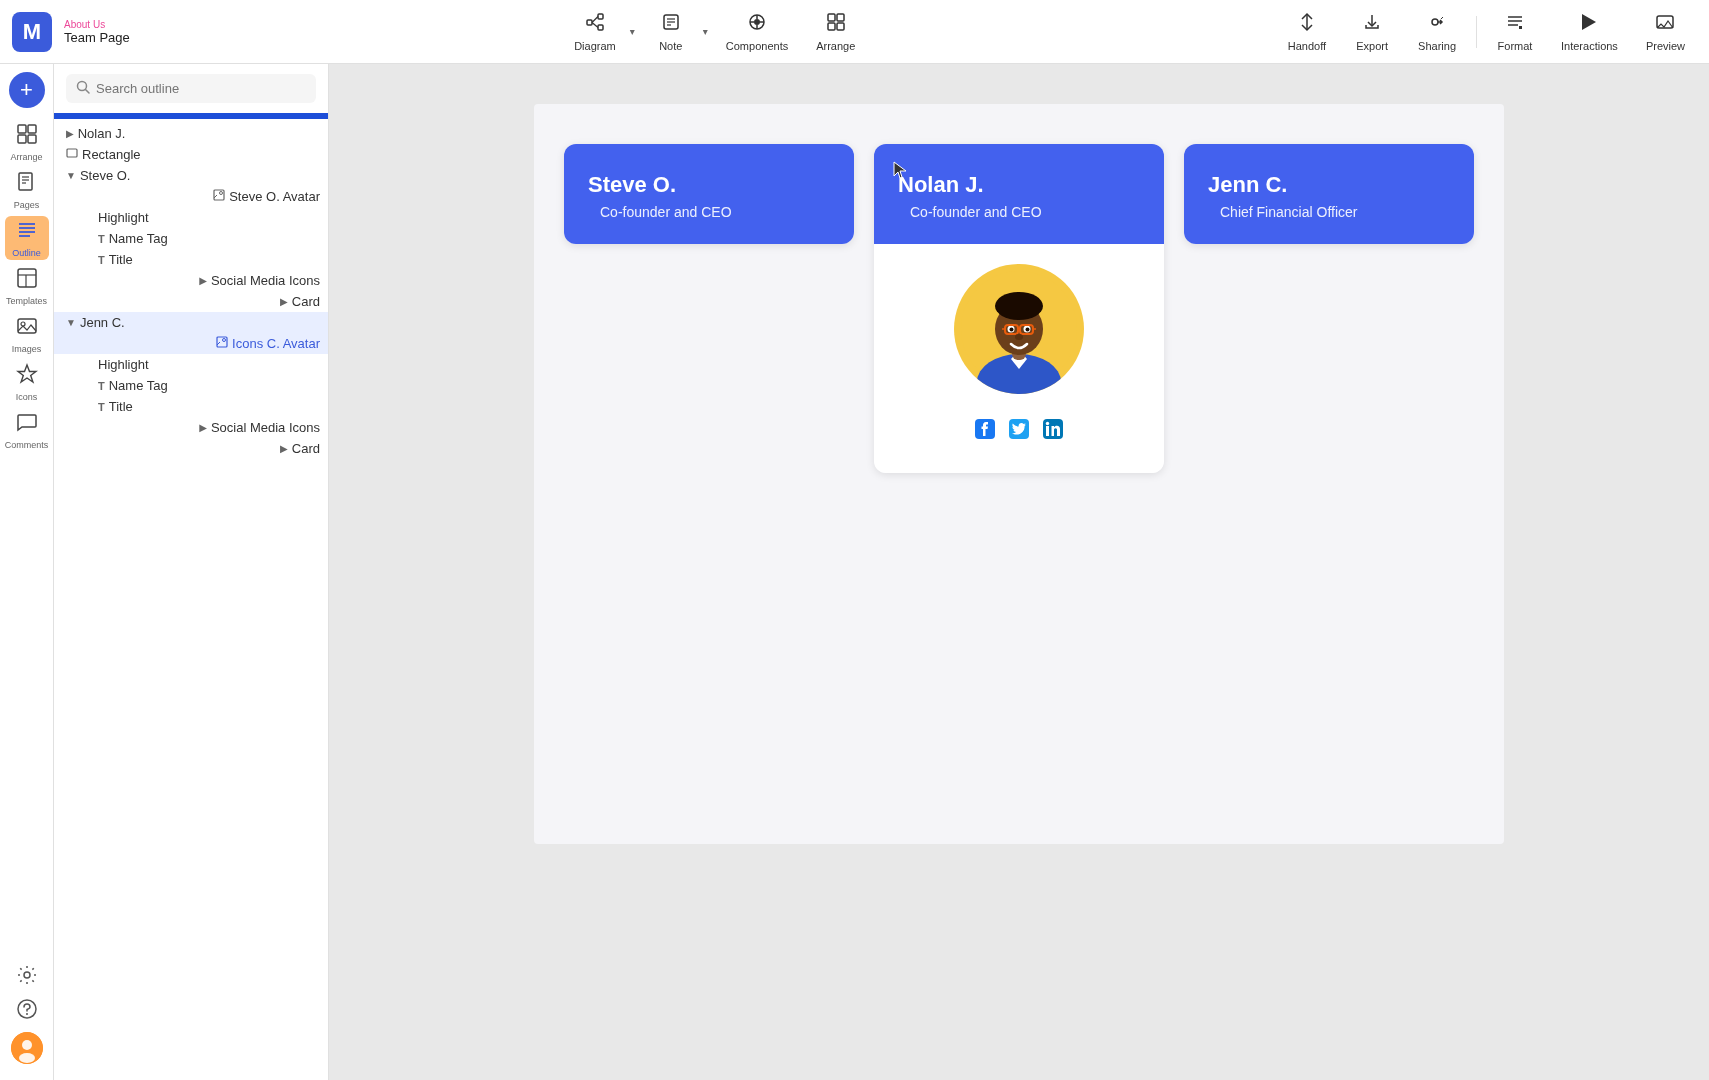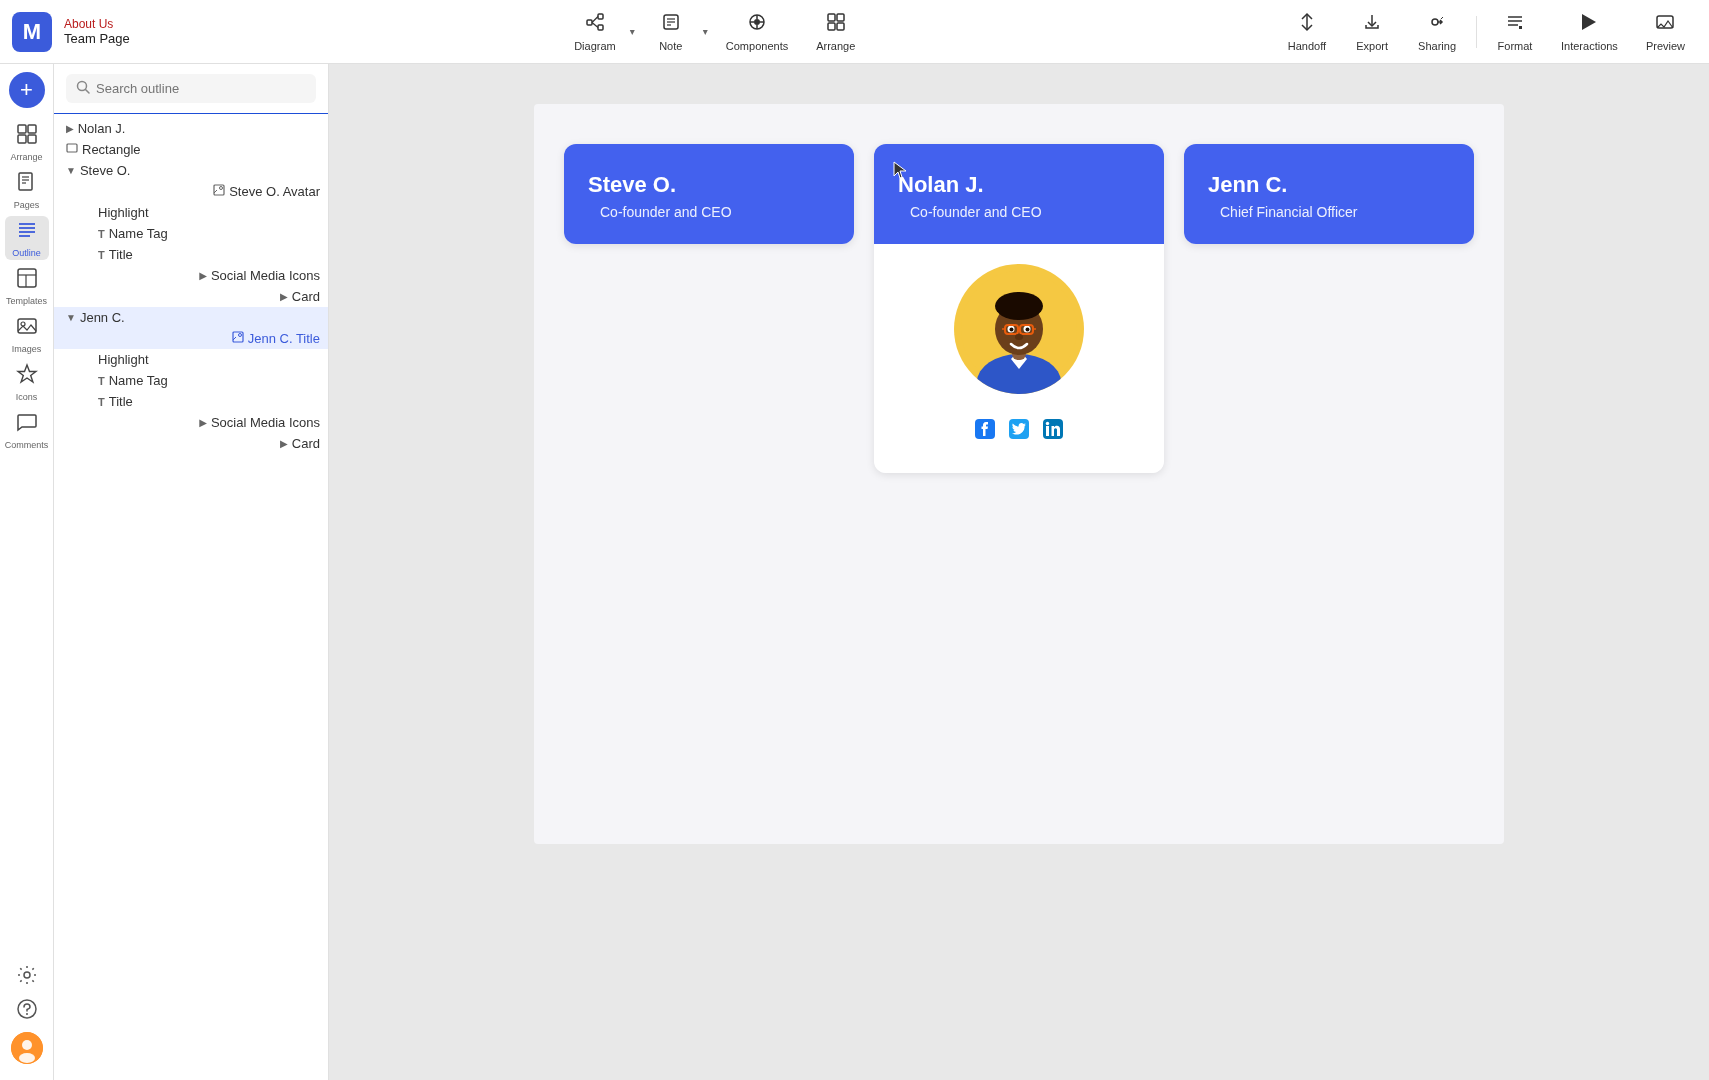--- a/index.html
+++ b/index.html
@@ -21,21 +21,21 @@
       background: #3b5bdb;
       border-radius: 8px;
       display: flex; align-items: center; justify-content: center;
       color: white; font-size: 22px; font-weight: 900;
       margin-right: 12px; flex-shrink: 0;
     }
     .toolbar-breadcrumb {
       display: flex; flex-direction: column; justify-content: center;
       margin-right: 24px; flex-shrink: 0;
     }
-    .toolbar-breadcrumb .bc-top { font-size: 12px; color: #b91c1c; }
+    .toolbar-breadcrumb .bc-top { font-size: 10px; color: #ec4899; }
     .toolbar-breadcrumb .bc-bottom { font-size: 13px; color: #222; font-weight: 500; }
     .toolbar-center {
       flex: 1;
       display: flex; align-items: center; justify-content: center; gap: 4px;
     }
     .toolbar-btn {
       display: flex; flex-direction: column; align-items: center; justify-content: center;
       padding: 6px 12px; cursor: pointer; border-radius: 6px;
       gap: 3px; min-width: 60px;
     }
@@ -63,21 +63,21 @@
       border-right: 1px solid #e0e0e0;
       display: flex; flex-direction: column; align-items: center;
       padding: 8px 0;
       gap: 4px;
     }
     .sidebar-btn {
       width: 44px; height: 44px;
       display: flex; flex-direction: column; align-items: center; justify-content: center;
       cursor: pointer; border-radius: 6px; gap: 2px;
     }
-    .sidebar-btn.active { background: #e5e5e5; }
+    .sidebar-btn.active { background: #fdba74; }
     .sidebar-btn .sb-icon { font-size: 20px; color: #444; }
     .sidebar-btn.active .sb-icon { color: #3b5bdb; }
     .sidebar-btn .sb-label { font-size: 9px; color: #666; }
     .sidebar-btn.active .sb-label { color: #3b5bdb; }
     .sidebar-add {
       width: 36px; height: 36px;
       background: #3b5bdb; border-radius: 50%;
       display: flex; align-items: center; justify-content: center;
       color: white; font-size: 22px; cursor: pointer;
       margin-bottom: 8px;
@@ -94,21 +94,21 @@
     
     .outline-panel {
       width: 275px;
       background: #ffffff;
       border-right: 1px solid #e0e0e0;
       display: flex; flex-direction: column;
       overflow: hidden;
     }
     .outline-search {
       padding: 10px 12px;
-      border-bottom: 1px solid #1d4ed8;
+      border-bottom: 6px solid #1d4ed8;
     }
     .outline-search-box {
       display: flex; align-items: center; gap: 6px;
       background: #f5f5f5; border-radius: 6px; padding: 6px 10px;
     }
     .outline-search-box input {
       border: none; background: transparent; outline: none;
       font-size: 13px; color: #333; width: 100%;
     }
     .outline-search-icon { font-size: 14px; color: #888; }
@@ -506,21 +506,21 @@
       </div>
 
       <div class="tree-item tree-indent-2 selected">
         <span class="tree-icon">
           <svg width="12" height="12" viewBox="0 0 12 12">
               <rect x="1" y="1" width="10" height="10" rx="1" fill="none" stroke="#3b5bdb" stroke-width="1.2"></rect>
               <line x1="1" y1="9" x2="4" y2="6" stroke="#3b5bdb" stroke-width="1"></line>
               <circle cx="8" cy="4" r="1.5" fill="none" stroke="#3b5bdb" stroke-width="1"></circle>
             </svg>
         </span>
-        <span class="tree-label" style="color:#3b5bdb;">Jenn C. Title</span>
+        <span class="tree-label" style="color:#3b5bdb;">Icons C. Avatar</span>
       </div>
 
       <div class="tree-item tree-indent-3">
         <span class="tree-label">Highlight</span>
       </div>
 
       <div class="tree-item tree-indent-3">
         <span class="tree-icon" style="font-size:11px;font-weight:bold;color:#666;">T</span>
         <span class="tree-label">Name Tag</span>
       </div>

